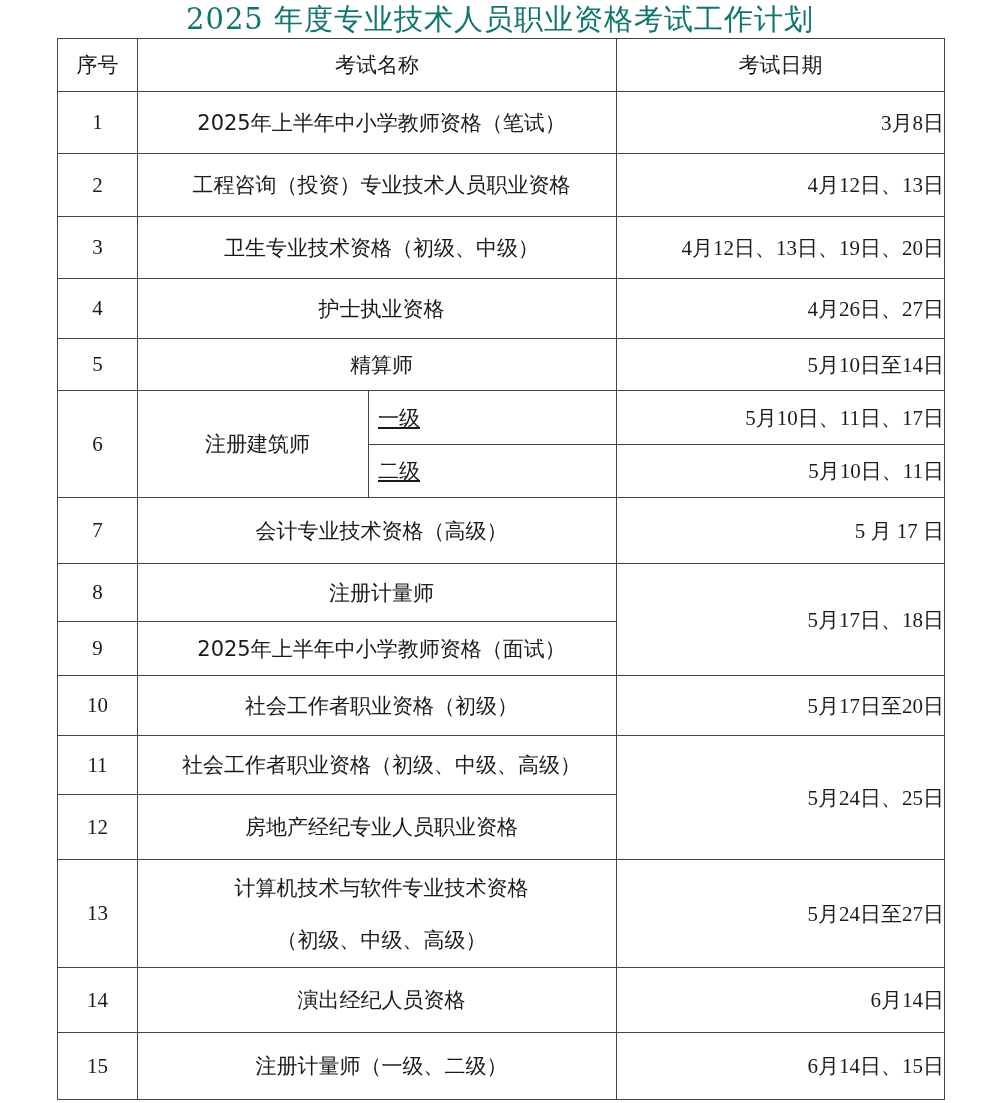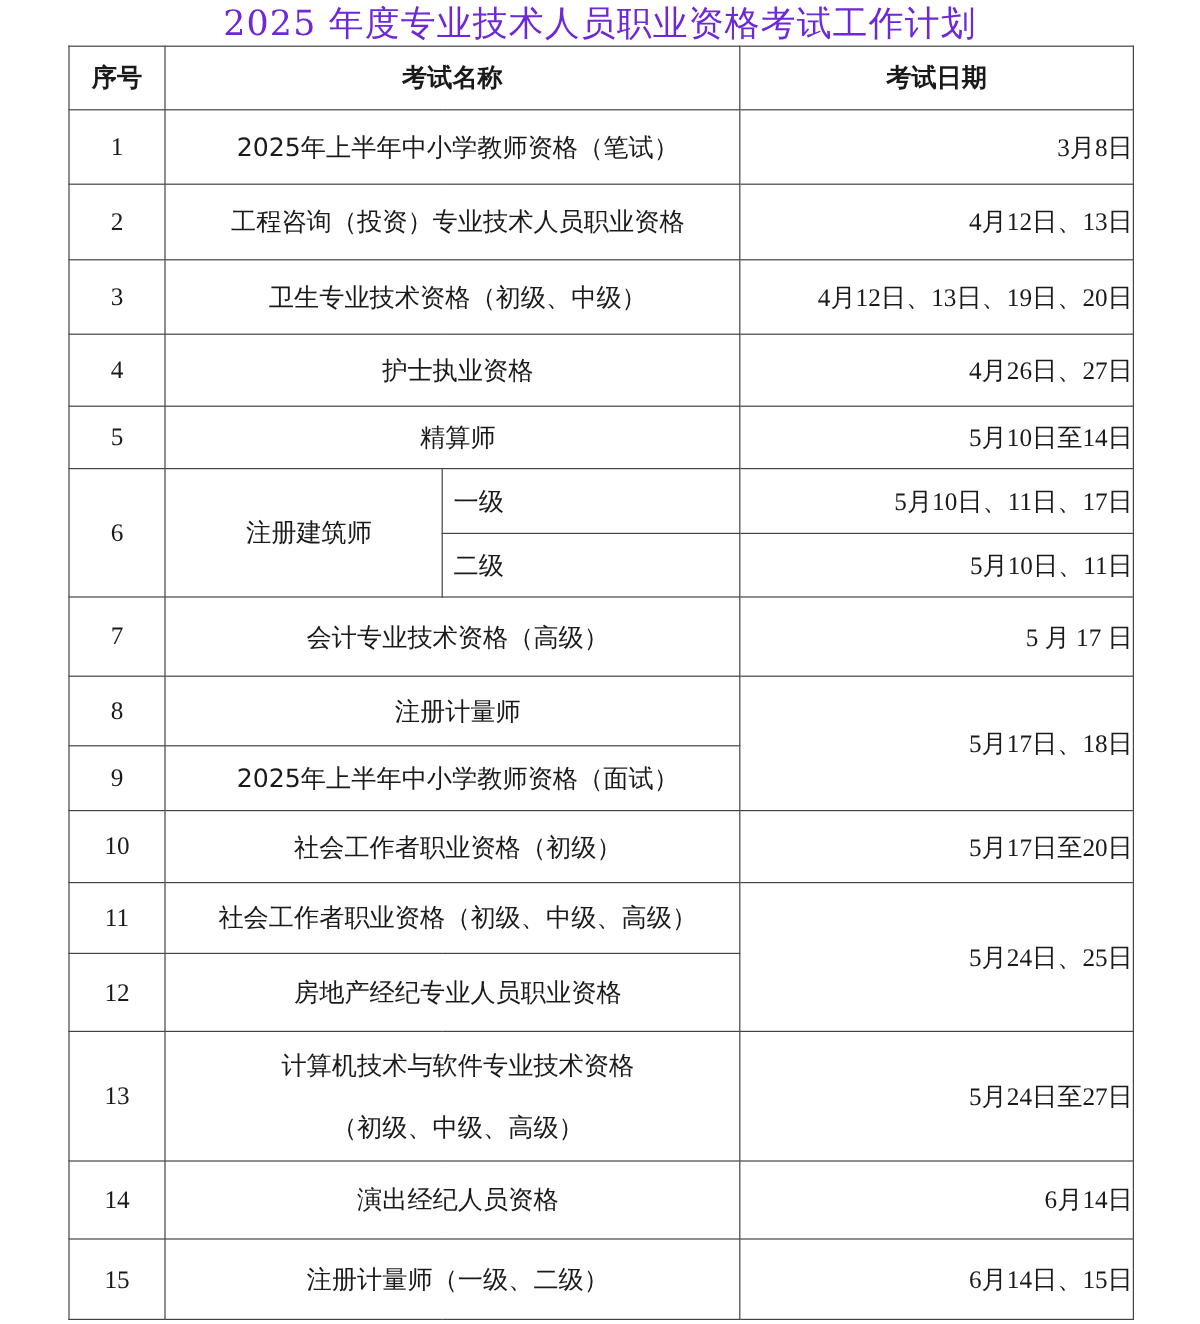--- a/index.html
+++ b/index.html
@@ -1,34 +1,34 @@
 <!DOCTYPE html>
 <html><head>
 <meta charset="utf-8">
 <style>
   html, body { margin:0; padding:0; background:#ffffff; }
   body { width:1000px; height:1103px; position:relative; overflow:hidden; color:#1a1a1a; }
   .title {
     position:absolute; left:0; top:0; width:1000px; height:38px;
     text-align:center; font-family:"DejaVu Serif", "Liberation Serif", serif;
-    font-size:29px; line-height:38px; letter-spacing:1px; color:#6d28d9;
+    font-size:29px; line-height:38px; letter-spacing:1px; color:#0f766e;
   }
   table.plan {
     position:absolute; left:57px; top:38px; width:887px;
     border-collapse:collapse; table-layout:fixed;
     font-family:"DejaVu Sans", "Liberation Sans", sans-serif;
     font-size:21px; color:#1a1a1a;
   }
   table.plan td, table.plan th {
     border:1.5px solid #444; padding:0; vertical-align:middle;
   }
-  table.plan th { font-weight:bold; height:52px; text-align:center; }
+  table.plan th { font-weight:normal; height:52px; text-align:center; }
   .c-no { text-align:center; font-family:"Liberation Serif", "DejaVu Serif", serif; font-size:21px; }
   .c-name { padding-left:9px !important; text-align:center; }
-  .c-sub { padding-left:9px !important; text-align:left; }
+  .c-sub { padding-left:9px !important; text-align:left;text-decoration:underline; }
   .c-date { padding-left:9px !important; text-align:right; font-family:"Liberation Serif", "DejaVu Sans", serif; }
   .l2 { display:block; line-height:52px; }
 </style>
 </head>
 <body>
 
 <div class="title">2025 年度专业技术人员职业资格考试工作计划</div>
 
 <table class="plan">
   <colgroup>

